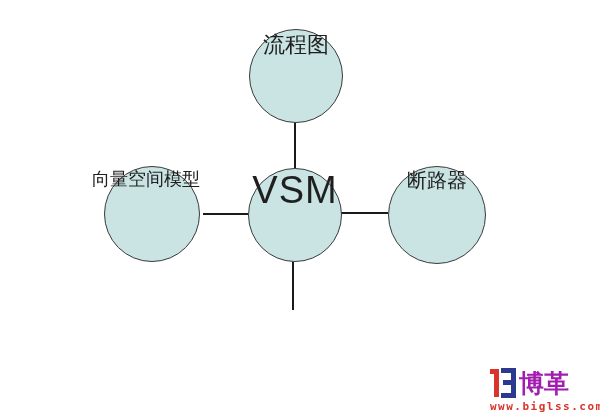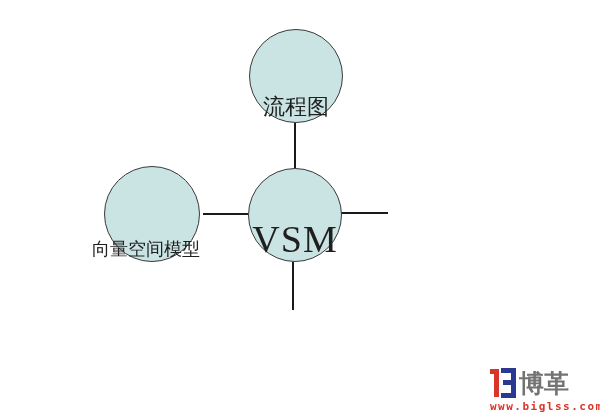--- a/index.html
+++ b/index.html
@@ -10,46 +10,46 @@
     overflow:hidden;
     font-family:"Liberation Sans","DejaVu Sans",sans-serif;
   }
   
   .node{
     position:absolute;
     border-radius:50%;
     background:#cae3e3;
     border:1.5px solid #3a3a3a;
     box-sizing:border-box;
-    display:flex;align-items:flex-end;justify-content:center;
+    display:flex;align-items:flex-start;justify-content:center;
     color:#1f1f1f;
   }
   .node-top{left:249px;top:29px;width:94px;height:94px;font-size:22px;}
   .node-left{left:104px;top:166px;width:96px;height:96px;font-size:18px;}
-  .node-center{left:248px;top:168px;width:94px;height:94px;font-size:38px;letter-spacing:1px;font-family:Liberation Serif, serif;}
+  .node-center{left:248px;top:168px;width:94px;height:94px;font-size:38px;letter-spacing:1px;}
   .node-right{left:388px;top:166px;width:98px;height:98px;font-size:20px;}
   .node-bottom{left:250px;top:310px;width:95px;height:95px;font-size:19px;}
   .node-label{white-space:nowrap;}
   
   .node-left .node-label{position:relative;left:-6px;}
   
   .connector{position:absolute;background:#1a1a1a;}
   .conn-top{left:294px;top:123px;width:2px;height:45px;}
   .conn-left{left:203px;top:213px;width:45px;height:2px;}
   .conn-right{left:341px;top:212px;width:47px;height:2px;}
   .conn-bottom{left:292px;top:262px;width:2px;height:48px;}
   
   .watermark{
     position:absolute;left:490px;top:367px;width:104px;
     display:flex;flex-direction:column;align-items:flex-start;
   }
   .wm-row{display:flex;align-items:center;gap:3px;height:32px;}
   .wm-mark{width:26px;height:30px;display:block;}
   .wm-brand{
-    color:#737373;font-weight:bold;font-size:25px;line-height:30px;
+    color:#a21caf;font-weight:bold;font-size:25px;line-height:30px;
     font-family:"Liberation Sans","DejaVu Sans",sans-serif;
   }
   .wm-url{
     color:#d9352b;font-weight:bold;font-size:11px;letter-spacing:1.5px;
     margin-top:1px;white-space:nowrap;
     font-family:"DejaVu Sans Mono","Liberation Mono",monospace;
   }
 </style>
 </head>
 <body>
@@ -66,20 +66,23 @@
   </div>
 
   <div class="node node-left">
     <span class="node-label">向量空间模型</span>
   </div>
 
   <div class="node node-center">
     <span class="node-label">VSM</span>
   </div>
 
+  <div class="node node-right">
+    <span class="node-label">断路器</span>
+  </div>
 
 
   <div class="watermark">
     <div class="wm-row">
       <svg class="wm-mark" viewBox="0 0 26 30" xmlns="http://www.w3.org/2000/svg">
 
         <rect x="0" y="1" width="5" height="5" fill="#d9352b"></rect>
         <rect x="4" y="1" width="5" height="28" fill="#d9352b"></rect>
 
         <rect x="11" y="0" width="15" height="5" fill="#2b3990"></rect>

